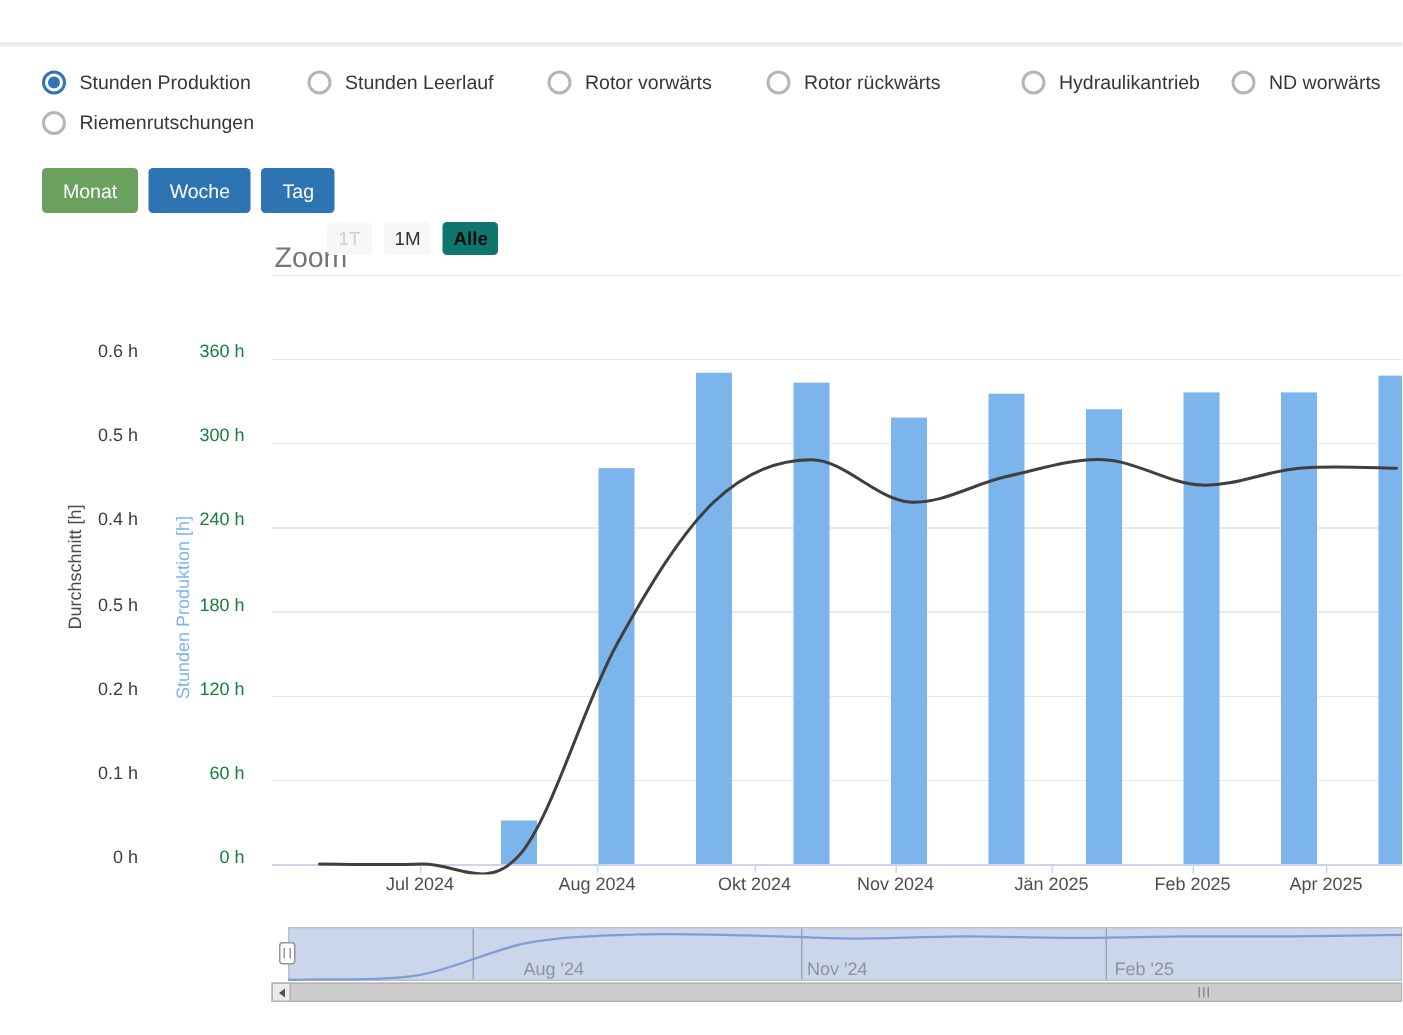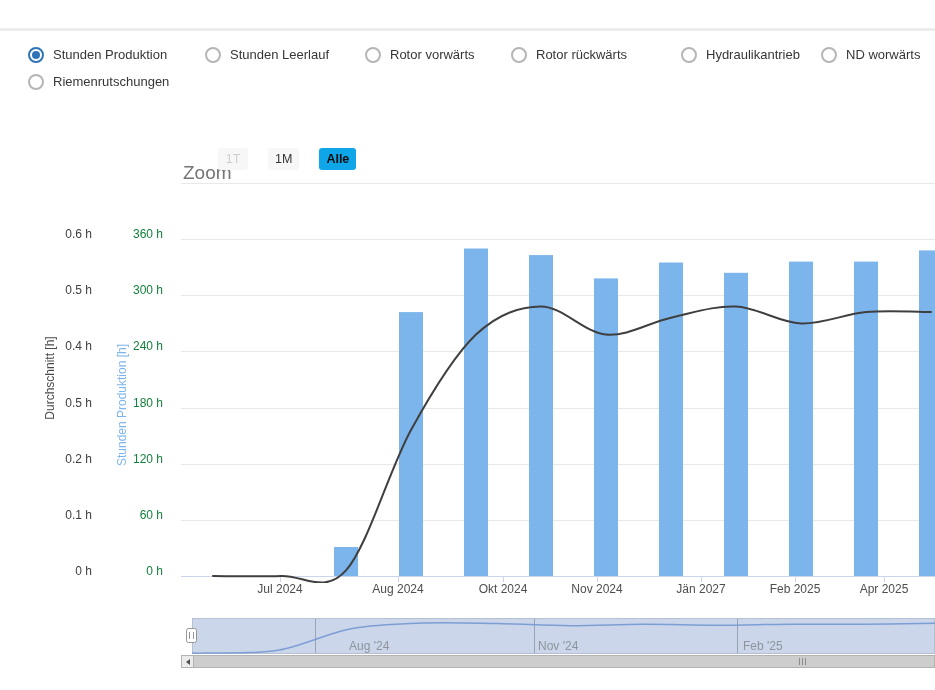--- a/index.html
+++ b/index.html
@@ -19,25 +19,25 @@
   .radio-circle.checked::after { content:''; position:absolute; left:2px; top:2px; right:2px; bottom:2px; border-radius:50%; background:#2f74b8; }
   .radio-item .lbl { font-size:13px; color:#363636; white-space:nowrap; }
 
   
   .period-row { position:absolute; left:28px; top:112px; display:flex; gap:7px; }
   .period-btn { height:30px; padding:0 14px; border:none; border-radius:3px; color:#fff; font-size:13px;
                 display:flex; align-items:center; cursor:pointer; font-family:inherit; }
 
   
   .rs-zoom { position:absolute; left:183px; top:162px; font-size:19px; color:#757575; }
-  .rs-row { position:absolute; left:218px; top:148px; display:flex; gap:20px; }
+  .rs-row { position:absolute; left:218px; top:148px; display:flex; gap:8px; }
   .rs-btn { height:22px; line-height:22px; padding:0 7px; min-width:16px; text-align:center; border-radius:3px;
             font-size:12.5px; background:#f7f7f7; color:#333; cursor:pointer; }
   .rs-btn.disabled { color:#cfcfcf; }
-  .rs-btn.active { background:#0ea5e9; color:#0c0c0c; font-weight:bold; }
+  .rs-btn.active { background:#0f766e; color:#0c0c0c; font-weight:bold; }
 
   
   .ylab { position:absolute; font-size:12px; height:14px; line-height:14px; text-align:right; }
   .ylab.left { color:#3d3d3d; }
   .ylab.right { color:#15803d; }
   .axis-title { position:absolute; font-size:12px; white-space:nowrap; transform:translate(-50%,-50%) rotate(-90deg); }
   .xlab { position:absolute; font-size:12px; color:#4e4e4e; width:90px; text-align:center; }
 
   
   .navlab { position:absolute; font-size:12px; color:#8d949d; }
@@ -84,20 +84,25 @@
       <div class="radio-item" style="left: 821px; top: 46px;">
         <span class="radio-circle"></span>
         <span class="lbl">ND worwärts</span>
       </div>
       <div class="radio-item" style="left: 28px; top: 73px;">
         <span class="radio-circle"></span>
         <span class="lbl">Riemenrutschungen</span>
       </div>
     </div>
 
+  <div class="period-row" id="period-row">
+      <button class="period-btn" style="background: rgb(107, 161, 95);">Monat</button>
+      <button class="period-btn" style="background: rgb(46, 116, 178);">Woche</button>
+      <button class="period-btn" style="background: rgb(46, 116, 178);">Tag</button>
+    </div>
 
   <div class="rs-zoom">Zoom</div>
   <div class="rs-row" id="rs-row">
       <span class="rs-btn disabled">1T</span>
       <span class="rs-btn">1M</span>
       <span class="rs-btn active">Alle</span>
     </div>
 
   <div class="axis-title" style="left:50px; top:378px; color:#4a4a4a;">Durchschnitt [h]</div>
   <div class="axis-title" style="left:122px; top:405px; color:#7cb5ec;">Stunden Produktion [h]</div>
@@ -146,21 +151,21 @@
       <line x1="614.5" x2="614.5" y1="394" y2="399" stroke="#ccd6eb" stroke-width="1"></line>
       <line x1="703.5" x2="703.5" y1="394" y2="399" stroke="#ccd6eb" stroke-width="1"></line>
       <path d="M 32 393 C 43.3 393.0, 77.8 393.9, 100 393 C 122.2 392.1, 143.3 411.7, 165 387.4 C 186.7 363.1, 208.3 286.3, 230 247 C 251.7 207.7, 273.3 172.2, 295 151.6 C 316.7 131.0, 338.3 123.5, 360 123.5 C 381.7 123.5, 403.3 149.7, 425 151.6 C 446.7 153.5, 468.3 139.4, 490 134.7 C 511.7 130.0, 533.3 122.5, 555 123.5 C 576.7 124.5, 598.3 139.5, 620 140.4 C 641.7 141.3, 663.3 131.0, 685 129.1 C 706.7 127.2, 739.2 129.1, 750 129.1" fill="none" stroke="#3f3f3f" stroke-width="2" stroke-linecap="round"></path>
     </svg>
 
   <div id="xlabs">
       <div class="xlab" style="left: 235px; top: 582px;">Jul 2024</div>
       <div class="xlab" style="left: 353px; top: 582px;">Aug 2024</div>
       <div class="xlab" style="left: 458px; top: 582px;">Okt 2024</div>
       <div class="xlab" style="left: 552px; top: 582px;">Nov 2024</div>
-      <div class="xlab" style="left: 656px; top: 582px;">Jän 2027</div>
+      <div class="xlab" style="left: 656px; top: 582px;">Jän 2025</div>
       <div class="xlab" style="left: 750px; top: 582px;">Feb 2025</div>
       <div class="xlab" style="left: 839px; top: 582px;">Apr 2025</div>
     </div>
 
   <svg id="nav" width="754" height="38" style="position:absolute; left:181px; top:617px;">
       <rect x="11.5" y="1.5" width="742" height="35" fill="#ccd6ea" stroke="#b7c0d3" stroke-width="1"></rect>
       <line x1="134.5" x2="134.5" y1="2" y2="36" stroke="#9aa3b3" stroke-width="1"></line>
       <line x1="353.5" x2="353.5" y1="2" y2="36" stroke="#9aa3b3" stroke-width="1"></line>
       <line x1="556.5" x2="556.5" y1="2" y2="36" stroke="#9aa3b3" stroke-width="1"></line>
       <path d="M 11 36 C 13.2 36.0, 9.7 36.5, 24 36 C 38.3 35.5, 72.7 37.3, 97 33.3 C 121.3 29.3, 145.7 16.4, 170 11.8 C 194.3 7.3, 218.7 6.9, 243 6 C 267.3 5.1, 291.7 6.1, 316 6.6 C 340.3 7.0, 364.7 8.6, 389 8.7 C 413.3 8.8, 437.7 7.4, 462 7.3 C 486.3 7.2, 510.7 8.2, 535 8.2 C 559.3 8.2, 583.7 7.4, 608 7.2 C 632.3 7.0, 656.7 7.4, 681 7.2 C 705.3 7.0, 741.8 6.4, 754 6.2" fill="none" stroke="#7d9ed4" stroke-width="1.5"></path>

